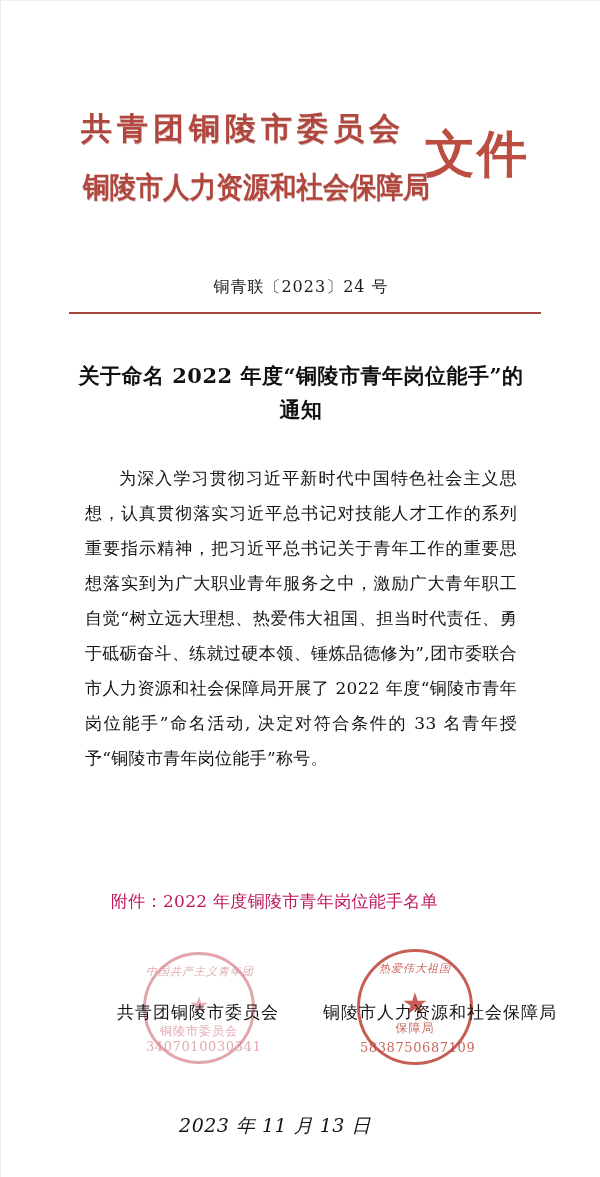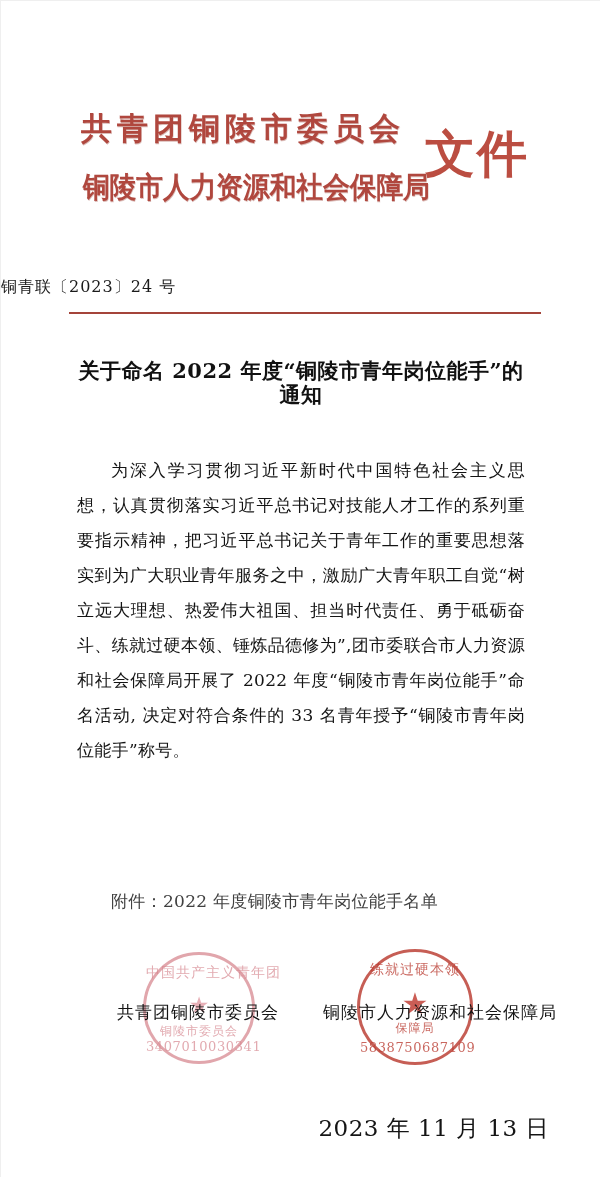--- a/index.html
+++ b/index.html
@@ -72,21 +72,21 @@
     line-height: 78px;
     white-space: nowrap;
   }
 
   
   .doc-number {
     position: absolute;
     left: 0;
     top: 276px;
     width: 600px;
-    text-align: left;
+    text-align: center;
     font-size: 16px;
     color: #1b1b1b;
     letter-spacing: 1px;
   }
 
   .red-rule {
     position: absolute;
     left: 68px;
     top: 311px;
     width: 472px;
@@ -97,21 +97,21 @@
   
   .doc-title {
     position: absolute;
     left: 76px;
     top: 358px;
     width: 448px;
     text-align: center;
     font-size: 21px;
     font-weight: bold;
     color: #111111;
-    line-height: 24px;
+    line-height: 34px;
     letter-spacing: 0.5px;
   }
 
   
   .body-block {
     position: absolute;
     left: 76px;
     top: 452px;
     width: 448px;
   }
@@ -122,29 +122,29 @@
     letter-spacing: 0.3px;
   }
   .para {
     font-size: 17px;
     color: #141414;
     line-height: 35px;
     text-align: justify;
     text-justify: inter-character;
     text-indent: 34px;
     letter-spacing: 0.3px;
-    margin: 0;
+    margin: 8px;
   }
 
   .attachment {
     position: absolute;
     left: 110px;
     top: 884px;
     font-size: 17px;
-    color: #404040;
+    color: #be185d;
     line-height: 32px;
     letter-spacing: 0.3px;
   }
 
   
   .seal {
     position: absolute;
     border-radius: 50%;
     box-sizing: border-box;
   }
@@ -174,21 +174,21 @@
   .seal-right .seal-star { color: rgba(190,52,42,0.80); font-size: 30px; }
 
   .seal-arc-top, .seal-arc-bottom, .seal-num {
     position: absolute;
     left: 0;
     width: 100%;
     text-align: center;
     font-family: "DejaVu Serif", "Liberation Serif", serif;
     white-space: nowrap;
   }
-  .seal-arc-top { top: 9px; font-size: 14px; letter-spacing: 1px; }
+  .seal-arc-top { top: 9px; font-size: 11px; letter-spacing: 1px; font-style: italic; }
   .seal-arc-bottom { top: 68px; font-size: 12px; letter-spacing: 1px; }
   .seal-num { bottom: 7px; font-size: 13px; letter-spacing: 0.6px; }
 
   .seal-left .seal-arc-top,
   .seal-left .seal-arc-bottom,
   .seal-left .seal-num { color: rgba(214,134,142,0.70); }
   .seal-right .seal-arc-top,
   .seal-right .seal-arc-bottom,
   .seal-right .seal-num { color: rgba(186,60,50,0.78); }
 
@@ -202,24 +202,25 @@
     white-space: nowrap;
   }
   .sig-left  { left: 116px; }
   .sig-right { left: 322px; }
 
   .doc-date {
     position: absolute;
     left: 0;
     top: 1112px;
     width: 548px;
-    text-align: right;
-    font-size: 23px;
+    text-align: center;
+    font-size: 19px;
     color: #141414;
     letter-spacing: 0.5px;
+    font-style: italic;
   }
 </style>
 </head>
 <body>
 
 <div id="page">
 
   <div class="letterhead">
     <div class="lh-orgs">
       <div class="lh-line1">共青团铜陵市委员会</div>
@@ -241,21 +242,21 @@
   <div class="attachment">附件：2022 年度铜陵市青年岗位能手名单</div>
 
   <div class="seal seal-left">
     <div class="seal-arc-top">中国共产主义青年团</div>
     <div class="seal-star">★</div>
     <div class="seal-arc-bottom">铜陵市委员会</div>
     <div class="seal-num">3407010030341</div>
   </div>
 
   <div class="seal seal-right">
-    <div class="seal-arc-top">练就过硬本领</div>
+    <div class="seal-arc-top">热爱伟大祖国</div>
     <div class="seal-star">★</div>
     <div class="seal-arc-bottom">保障局</div>
     <div class="seal-num">5838750687109</div>
   </div>
 
   <div class="signature sig-left">共青团铜陵市委员会</div>
   <div class="signature sig-right">铜陵市人力资源和社会保障局</div>
 
   <div class="doc-date">2023 年 11 月 13 日</div>
 

